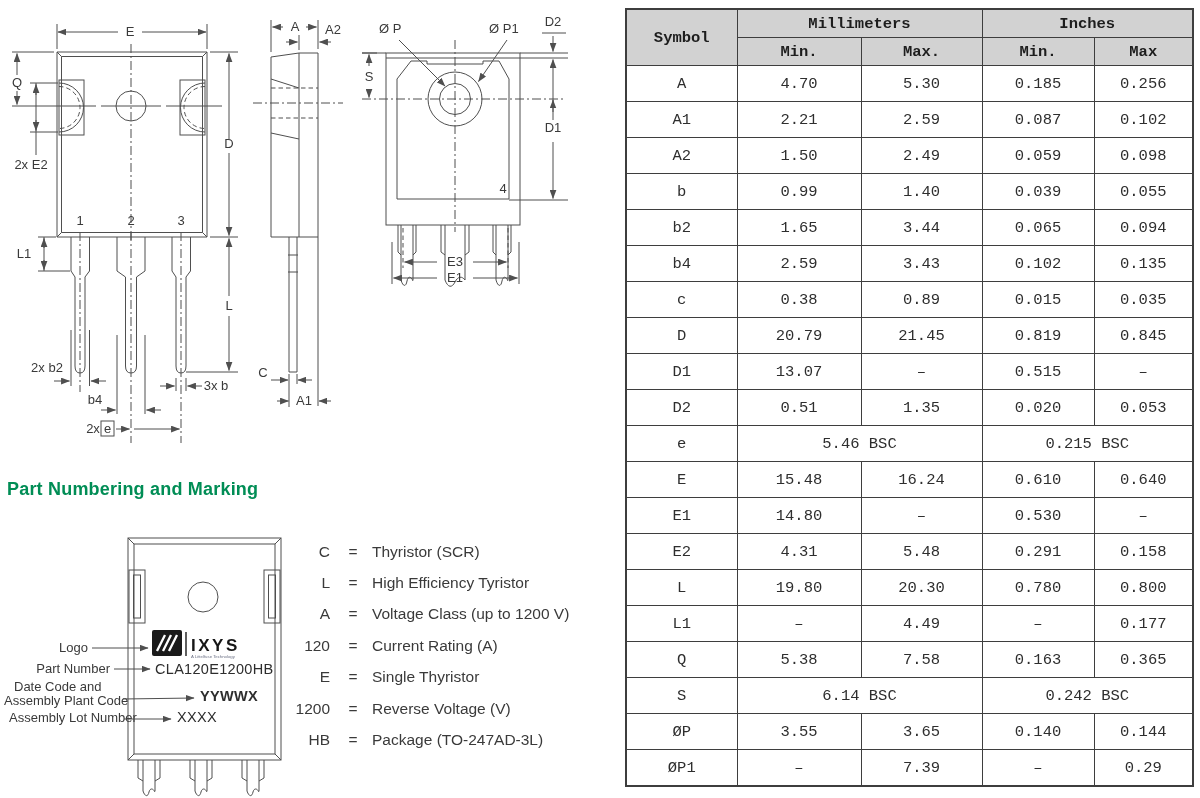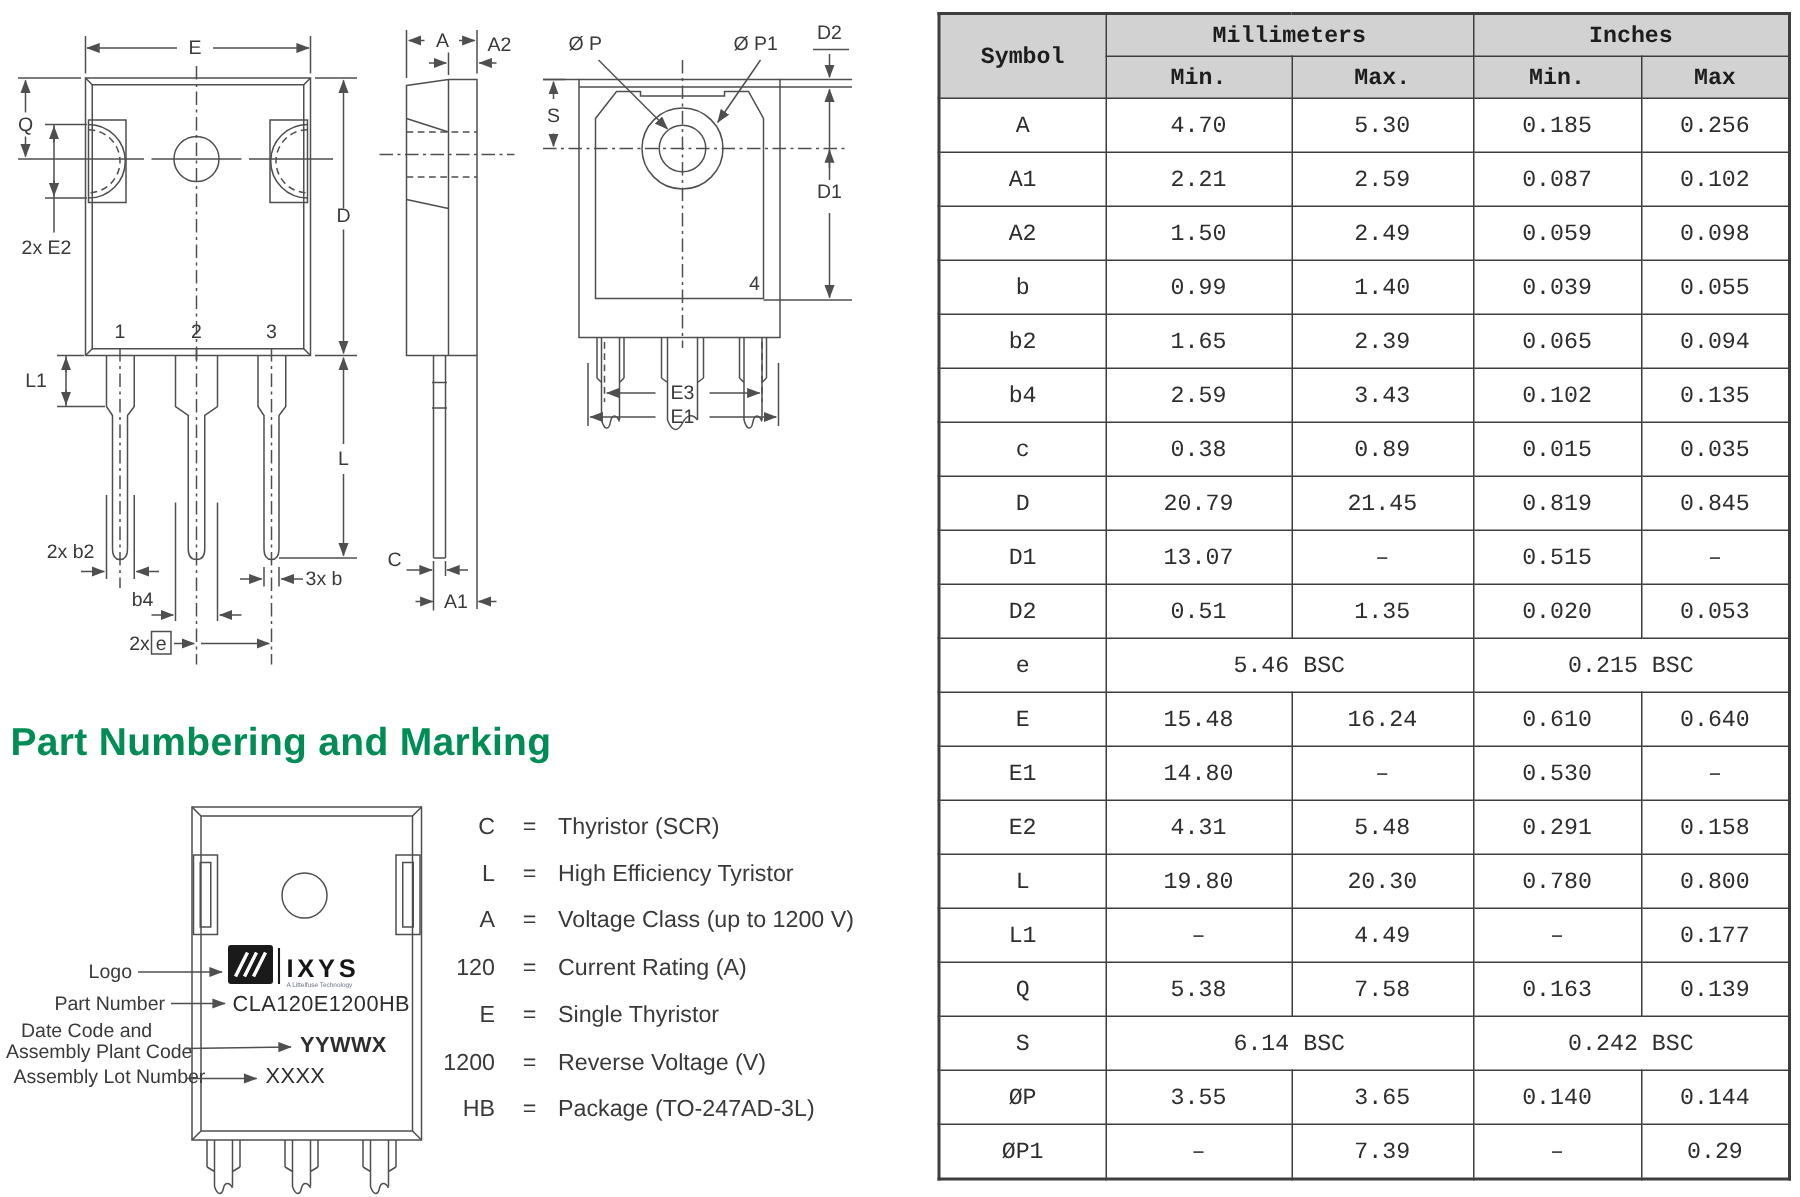--- a/index.html
+++ b/index.html
@@ -14,21 +14,21 @@
   .hd{fill:none;stroke:#4f4f4f;stroke-width:1;stroke-dasharray:4.5 3;}
   .dt{font-size:13px;fill:#3a3a3a;text-anchor:middle;}
   .dts{text-anchor:start;}
   .dte{text-anchor:end;}
   .brand{font-size:17px;font-weight:bold;letter-spacing:2.5px;fill:#161616;text-anchor:start;}
   .tag{font-size:4.3px;fill:#6b7085;text-anchor:start;}
   .mark{font-size:14.5px;fill:#2d2d2d;text-anchor:start;letter-spacing:0.3px;}
   .markb{font-weight:bold;}
 
   
-  .section-heading{position:absolute;left:7px;top:479px;font-size:26px;
+  .section-heading{position:absolute;left:7px;top:479px;font-size:18px;
       font-weight:bold;color:#008D55;letter-spacing:0.2px;white-space:nowrap;}
 
   
   .legend{position:absolute;left:290px;top:536px;width:325px;}
   .legend-row{display:flex;align-items:center;height:31.4px;font-size:15.5px;color:#3a3a3a;}
   .lg-code{width:40px;text-align:right;flex:none;}
   .lg-eq{width:18px;text-align:center;margin-left:14px;flex:none;}
   .lg-desc{margin-left:10px;white-space:nowrap;}
 
   
@@ -331,21 +331,21 @@
         <tr>
           <td>b</td>
           <td>0.99</td>
           <td>1.40</td>
           <td>0.039</td>
           <td>0.055</td>
         </tr>
         <tr>
           <td>b2</td>
           <td>1.65</td>
-          <td>2.39</td>
+          <td>3.44</td>
           <td>0.065</td>
           <td>0.094</td>
         </tr>
         <tr>
           <td>b4</td>
           <td>2.59</td>
           <td>3.43</td>
           <td>0.102</td>
           <td>0.135</td>
         </tr>
@@ -415,21 +415,21 @@
           <td>–</td>
           <td>4.49</td>
           <td>–</td>
           <td>0.177</td>
         </tr>
         <tr>
           <td>Q</td>
           <td>5.38</td>
           <td>7.58</td>
           <td>0.163</td>
-          <td>0.139</td>
+          <td>0.365</td>
         </tr>
         <tr>
           <td>S</td>
           <td colspan="2">6.14 BSC</td>
           <td colspan="2">0.242 BSC</td>
         </tr>
         <tr>
           <td>ØP</td>
           <td>3.55</td>
           <td>3.65</td>

